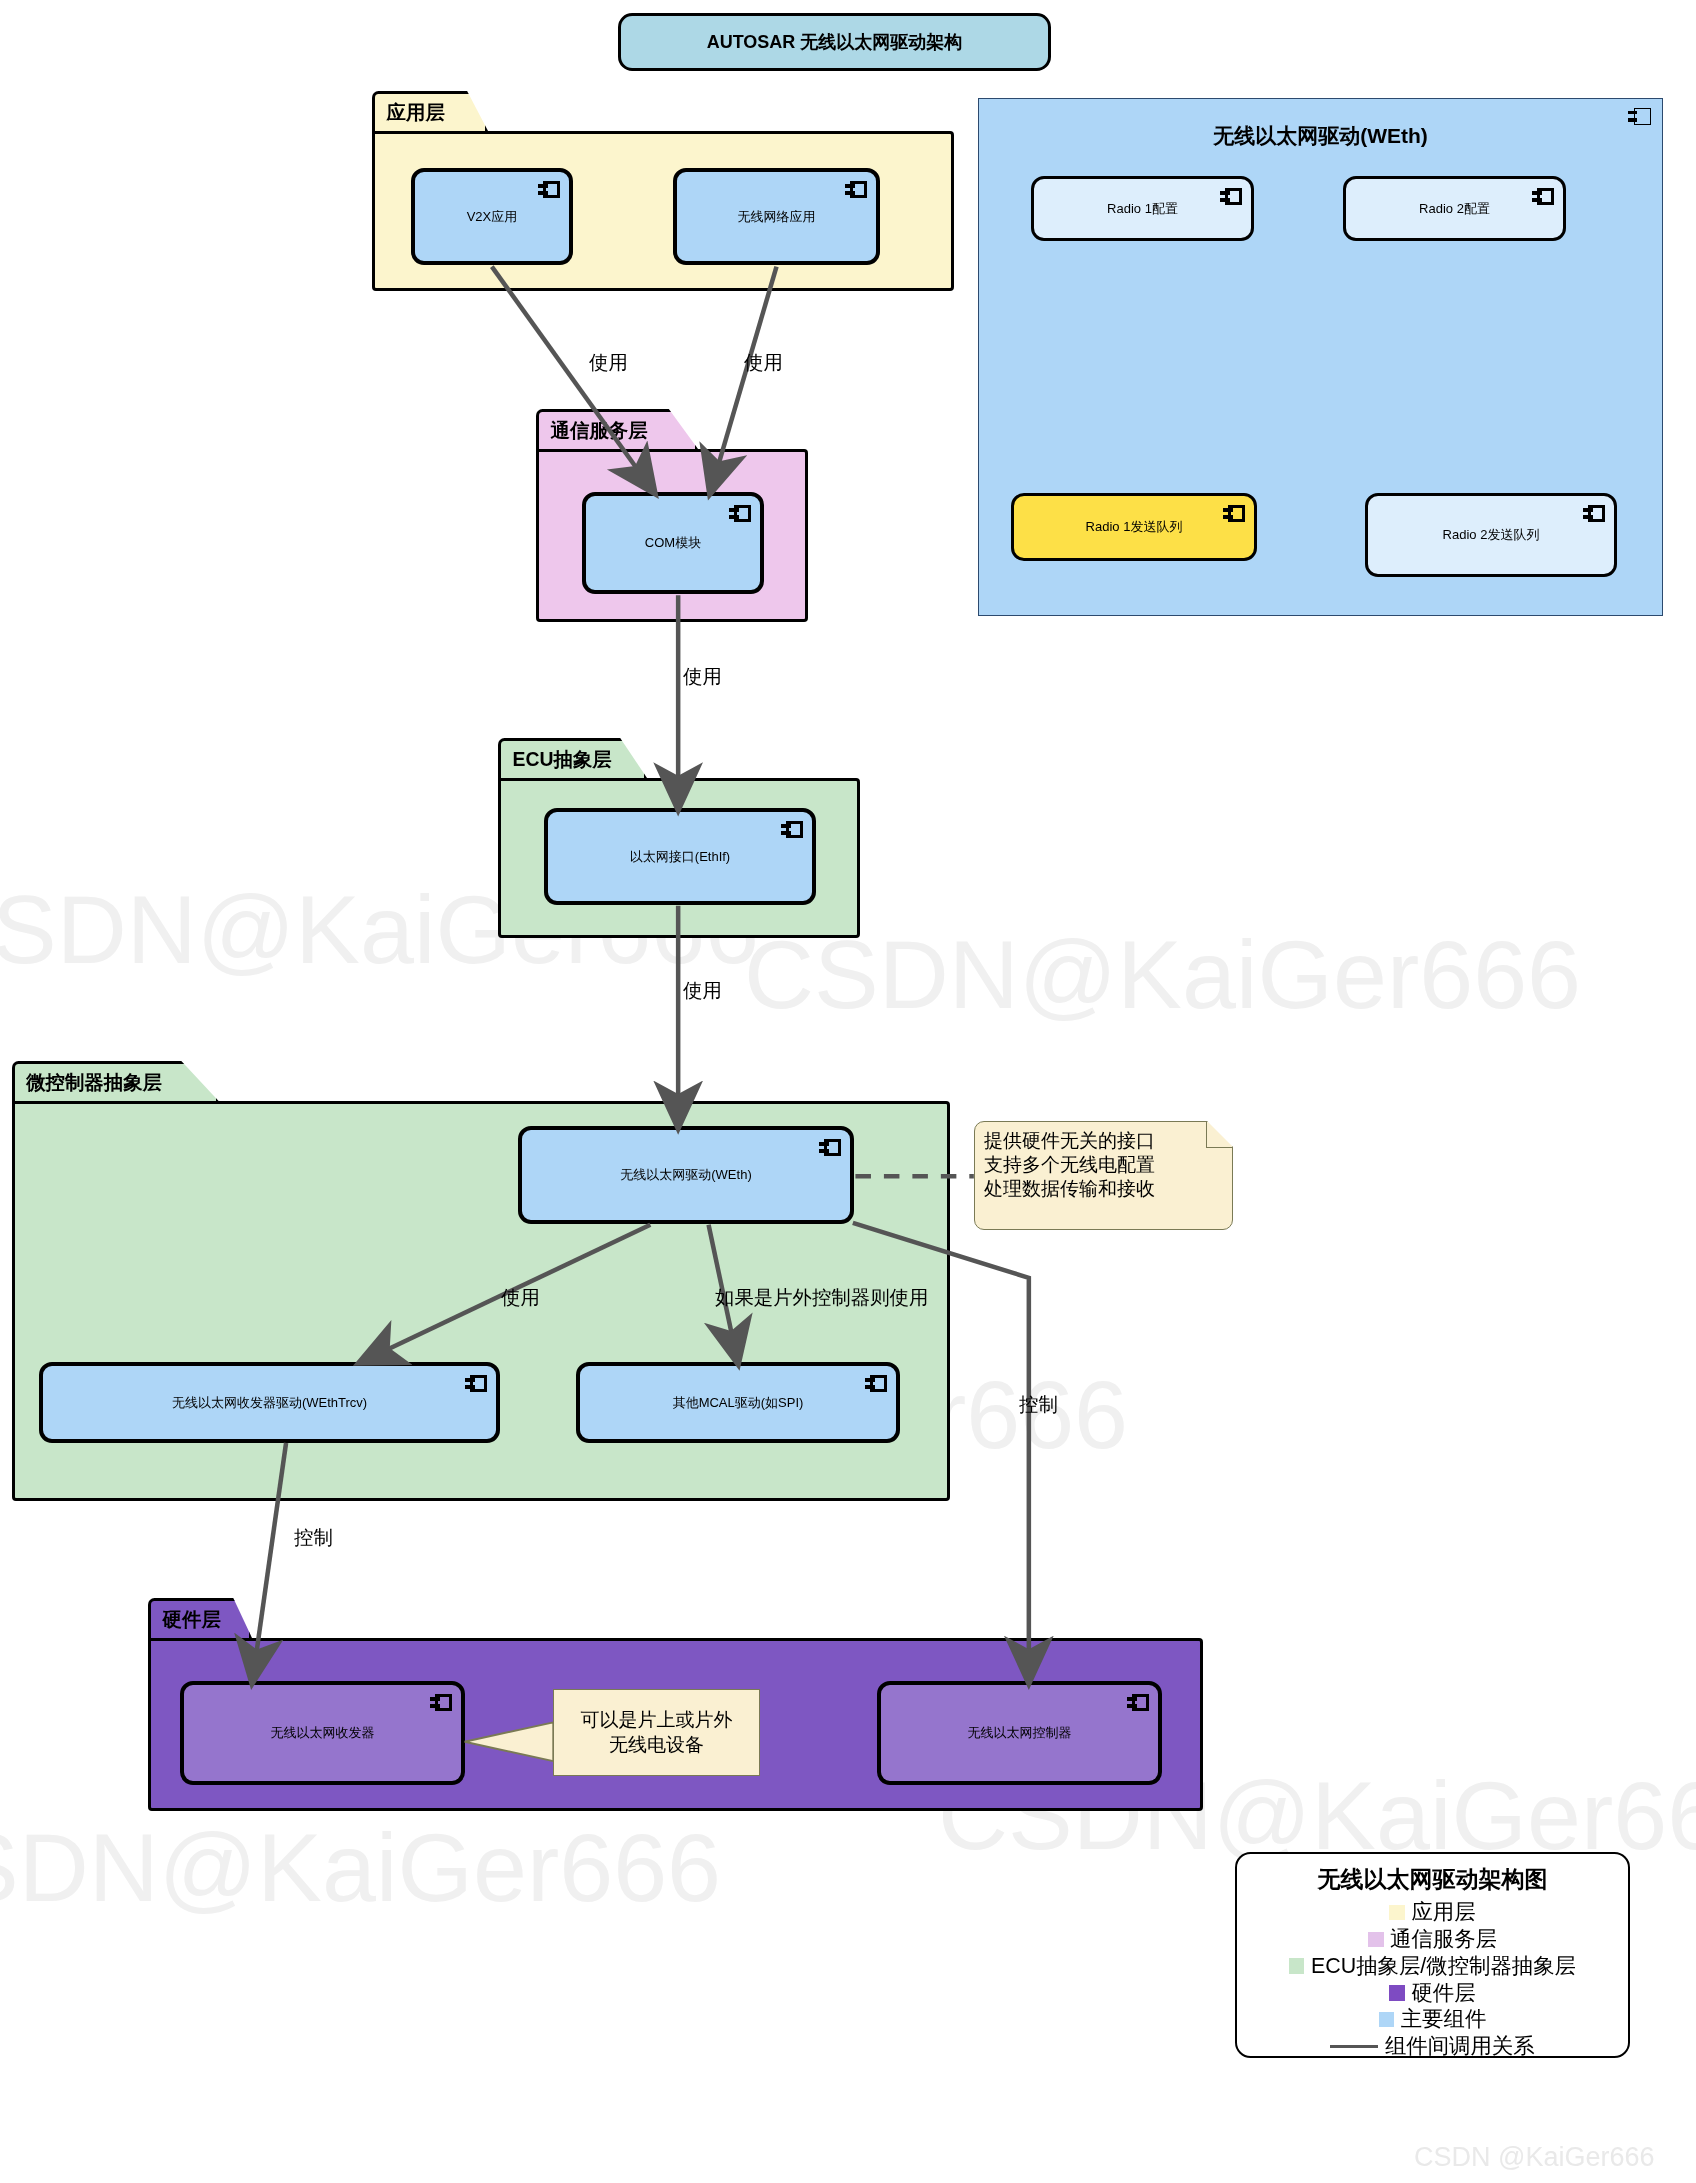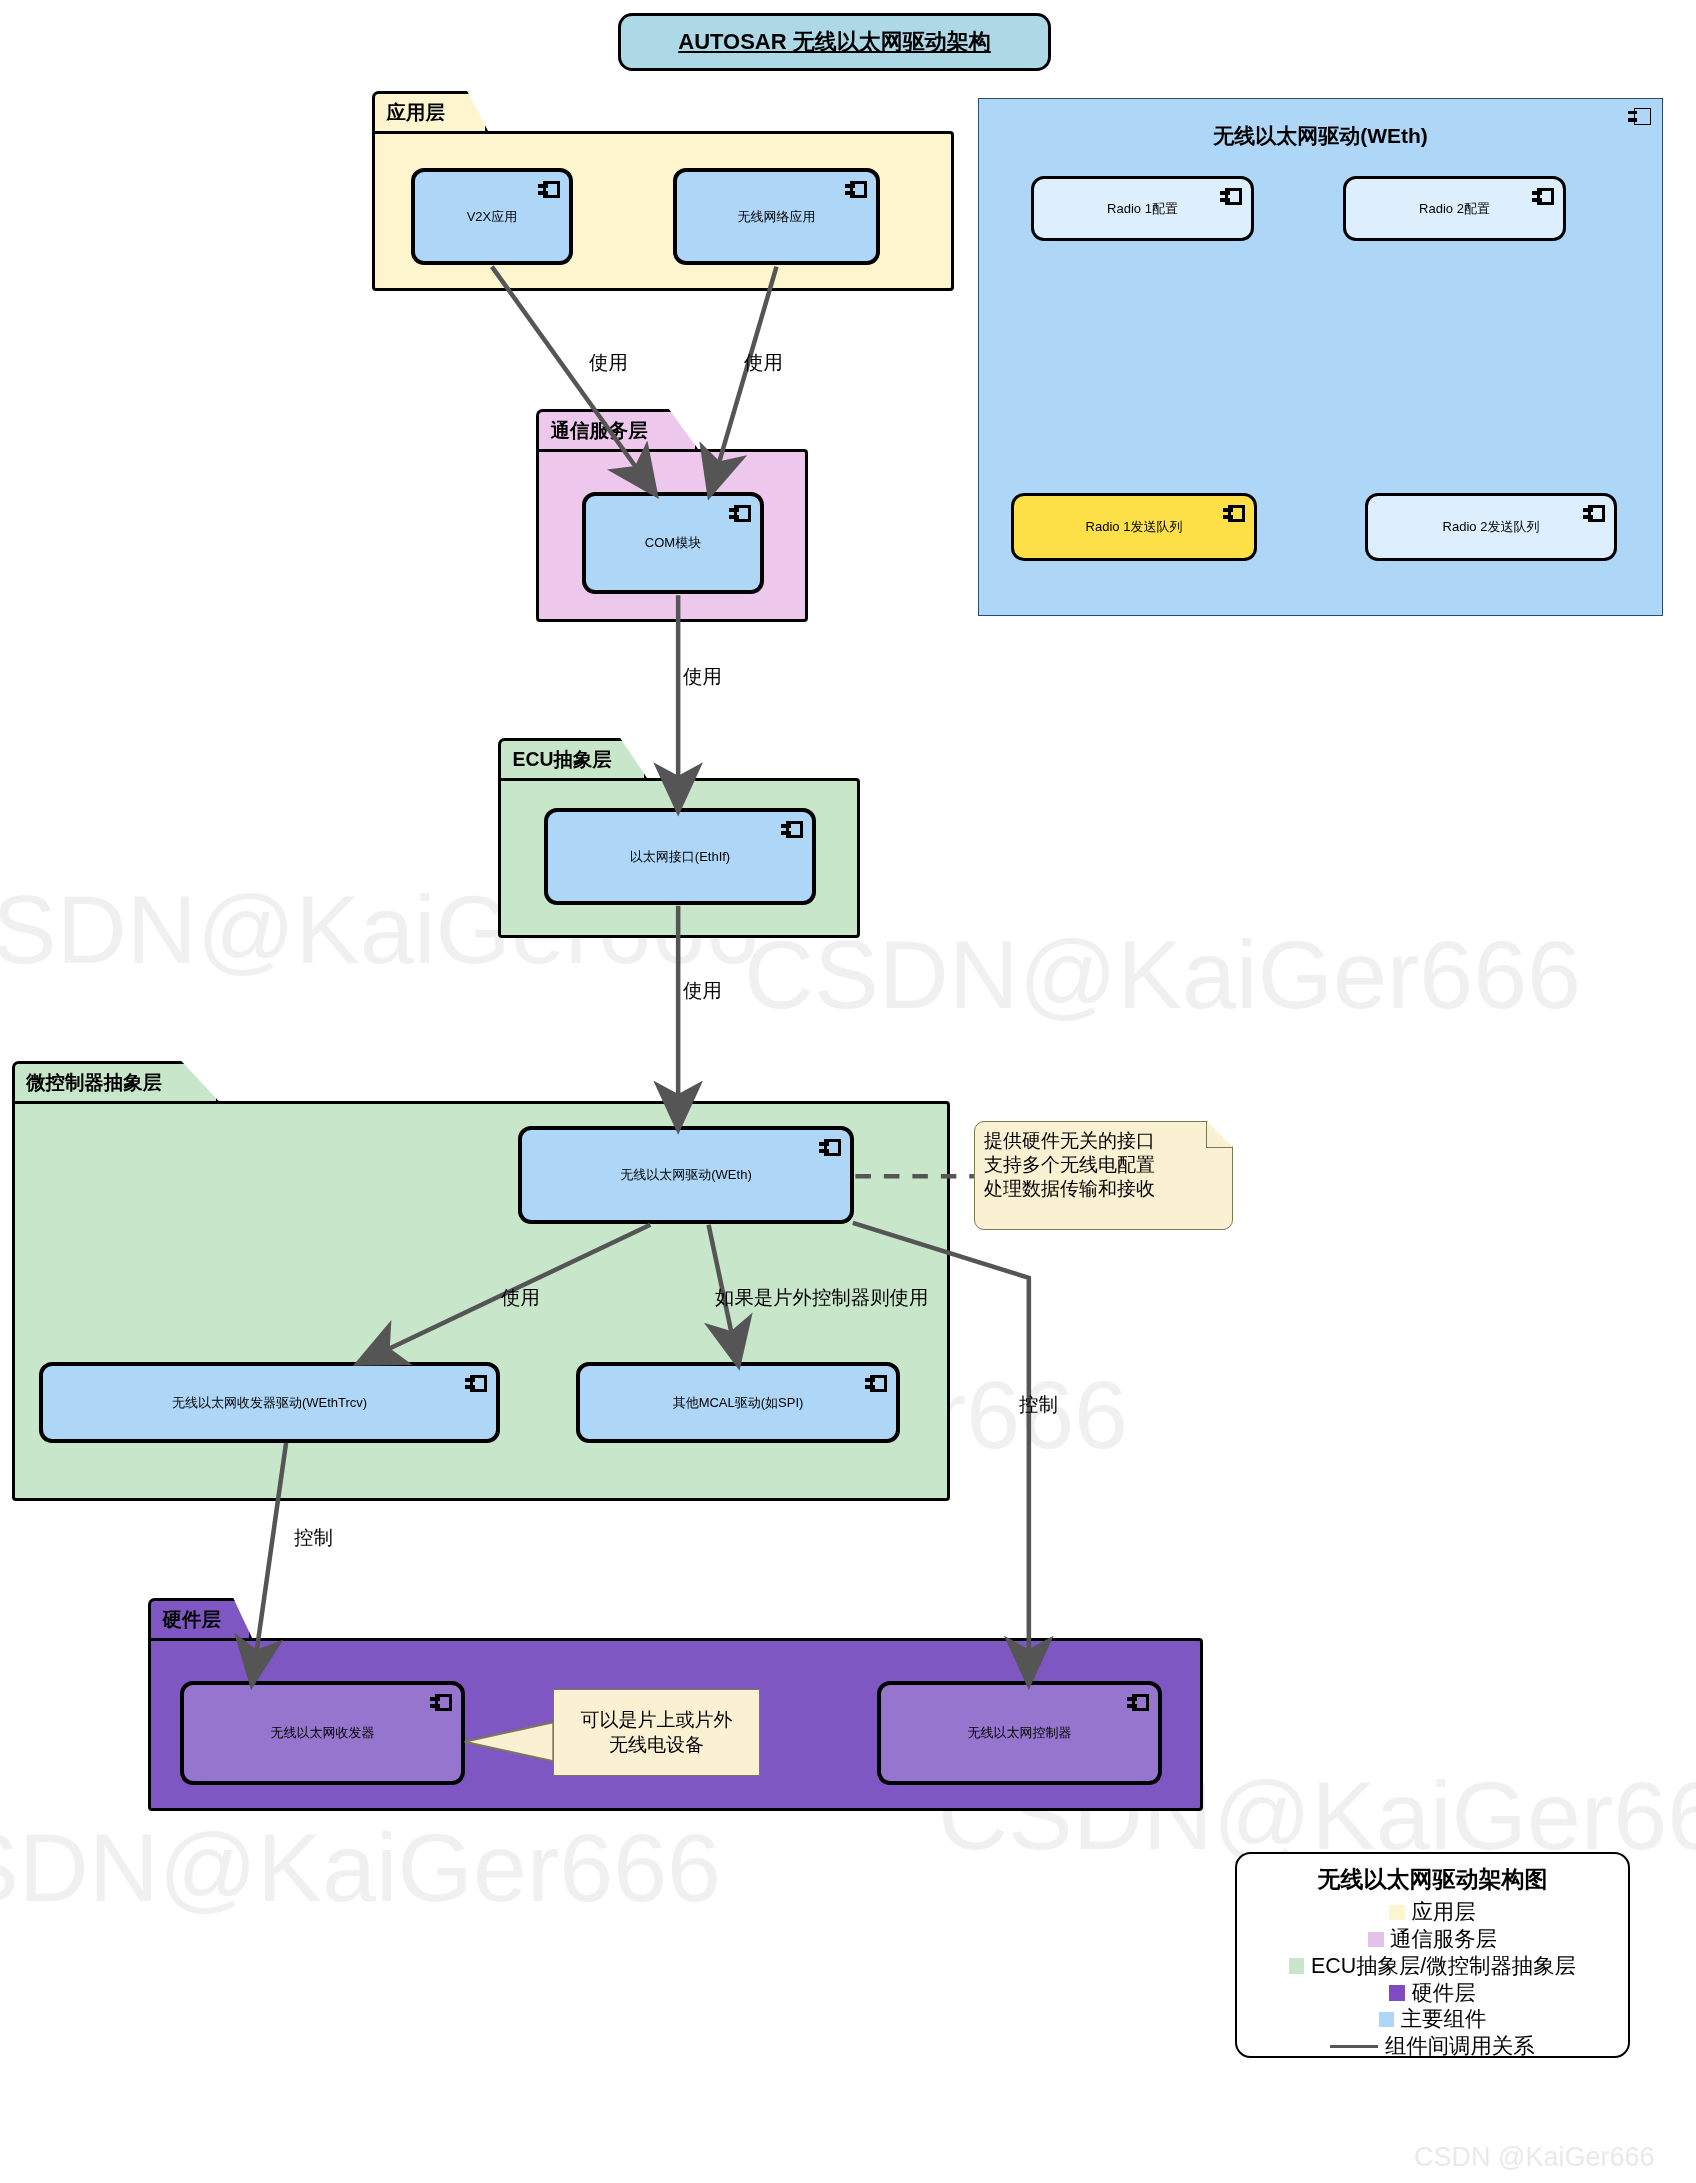--- a/index.html
+++ b/index.html
@@ -236,21 +236,21 @@
 <body>
 
 <div id="canvas">
 
   <div class="wm" style="left:-78px; top:874px;">CSDN@KaiGer666</div>
   <div class="wm" style="left:744px; top:919px;">CSDN@KaiGer666</div>
   <div class="wm" style="left:291px; top:1359px;">CSDN@KaiGer666</div>
   <div class="wm" style="left:938px; top:1760px;">CSDN@KaiGer666</div>
   <div class="wm" style="left:-116px; top:1812px;">CSDN@KaiGer666</div>
 
-  <div class="title-box" style="left:618px; top:13px; width:427px; height:52px; font-size:22px;text-decoration:underline;">
+  <div class="title-box" style="left:618px; top:13px; width:427px; height:52px; font-size:18px;">
     <span>AUTOSAR 无线以太网驱动架构</span>
   </div>
 
   <div class="pkg" style="left:372px; top:91px; width:582px; height:201px;">
     <div class="pkg-tab" style="width:116px; background:#fcf5cd;">
       <span>应用层</span>
     </div>
     <div class="pkg-body" style="top:40px; width:582px; height:160px; background:#fcf5cd;"></div>
   </div>
 
@@ -301,21 +301,21 @@
 
   <div class="comp" style="left:1011px; top:493px; width:246px; height:68px; background:#fde047; border-width:3.2px;">
     <span class="comp-icon">
       <span class="ibody"></span>
         <span class="ipin1"></span>
         <span class="ipin2"></span>
     </span>
     <span class="label">Radio 1发送队列</span>
   </div>
 
-  <div class="comp" style="left:1365px; top:493px; width:252px; height:68px; background:#ddeefc; border-width:3.2px;">
+  <div class="comp" style="left:1365px; top:493px; width:252px; height:84px; background:#ddeefc; border-width:3.2px;">
     <span class="comp-icon">
       <span class="ibody"></span>
         <span class="ipin1"></span>
         <span class="ipin2"></span>
     </span>
     <span class="label">Radio 2发送队列</span>
   </div>
 
   <div class="pkg" style="left:536px; top:409px; width:272px; height:214px;">
     <div class="pkg-tab" style="width:162px; background:#eec7ec;">

